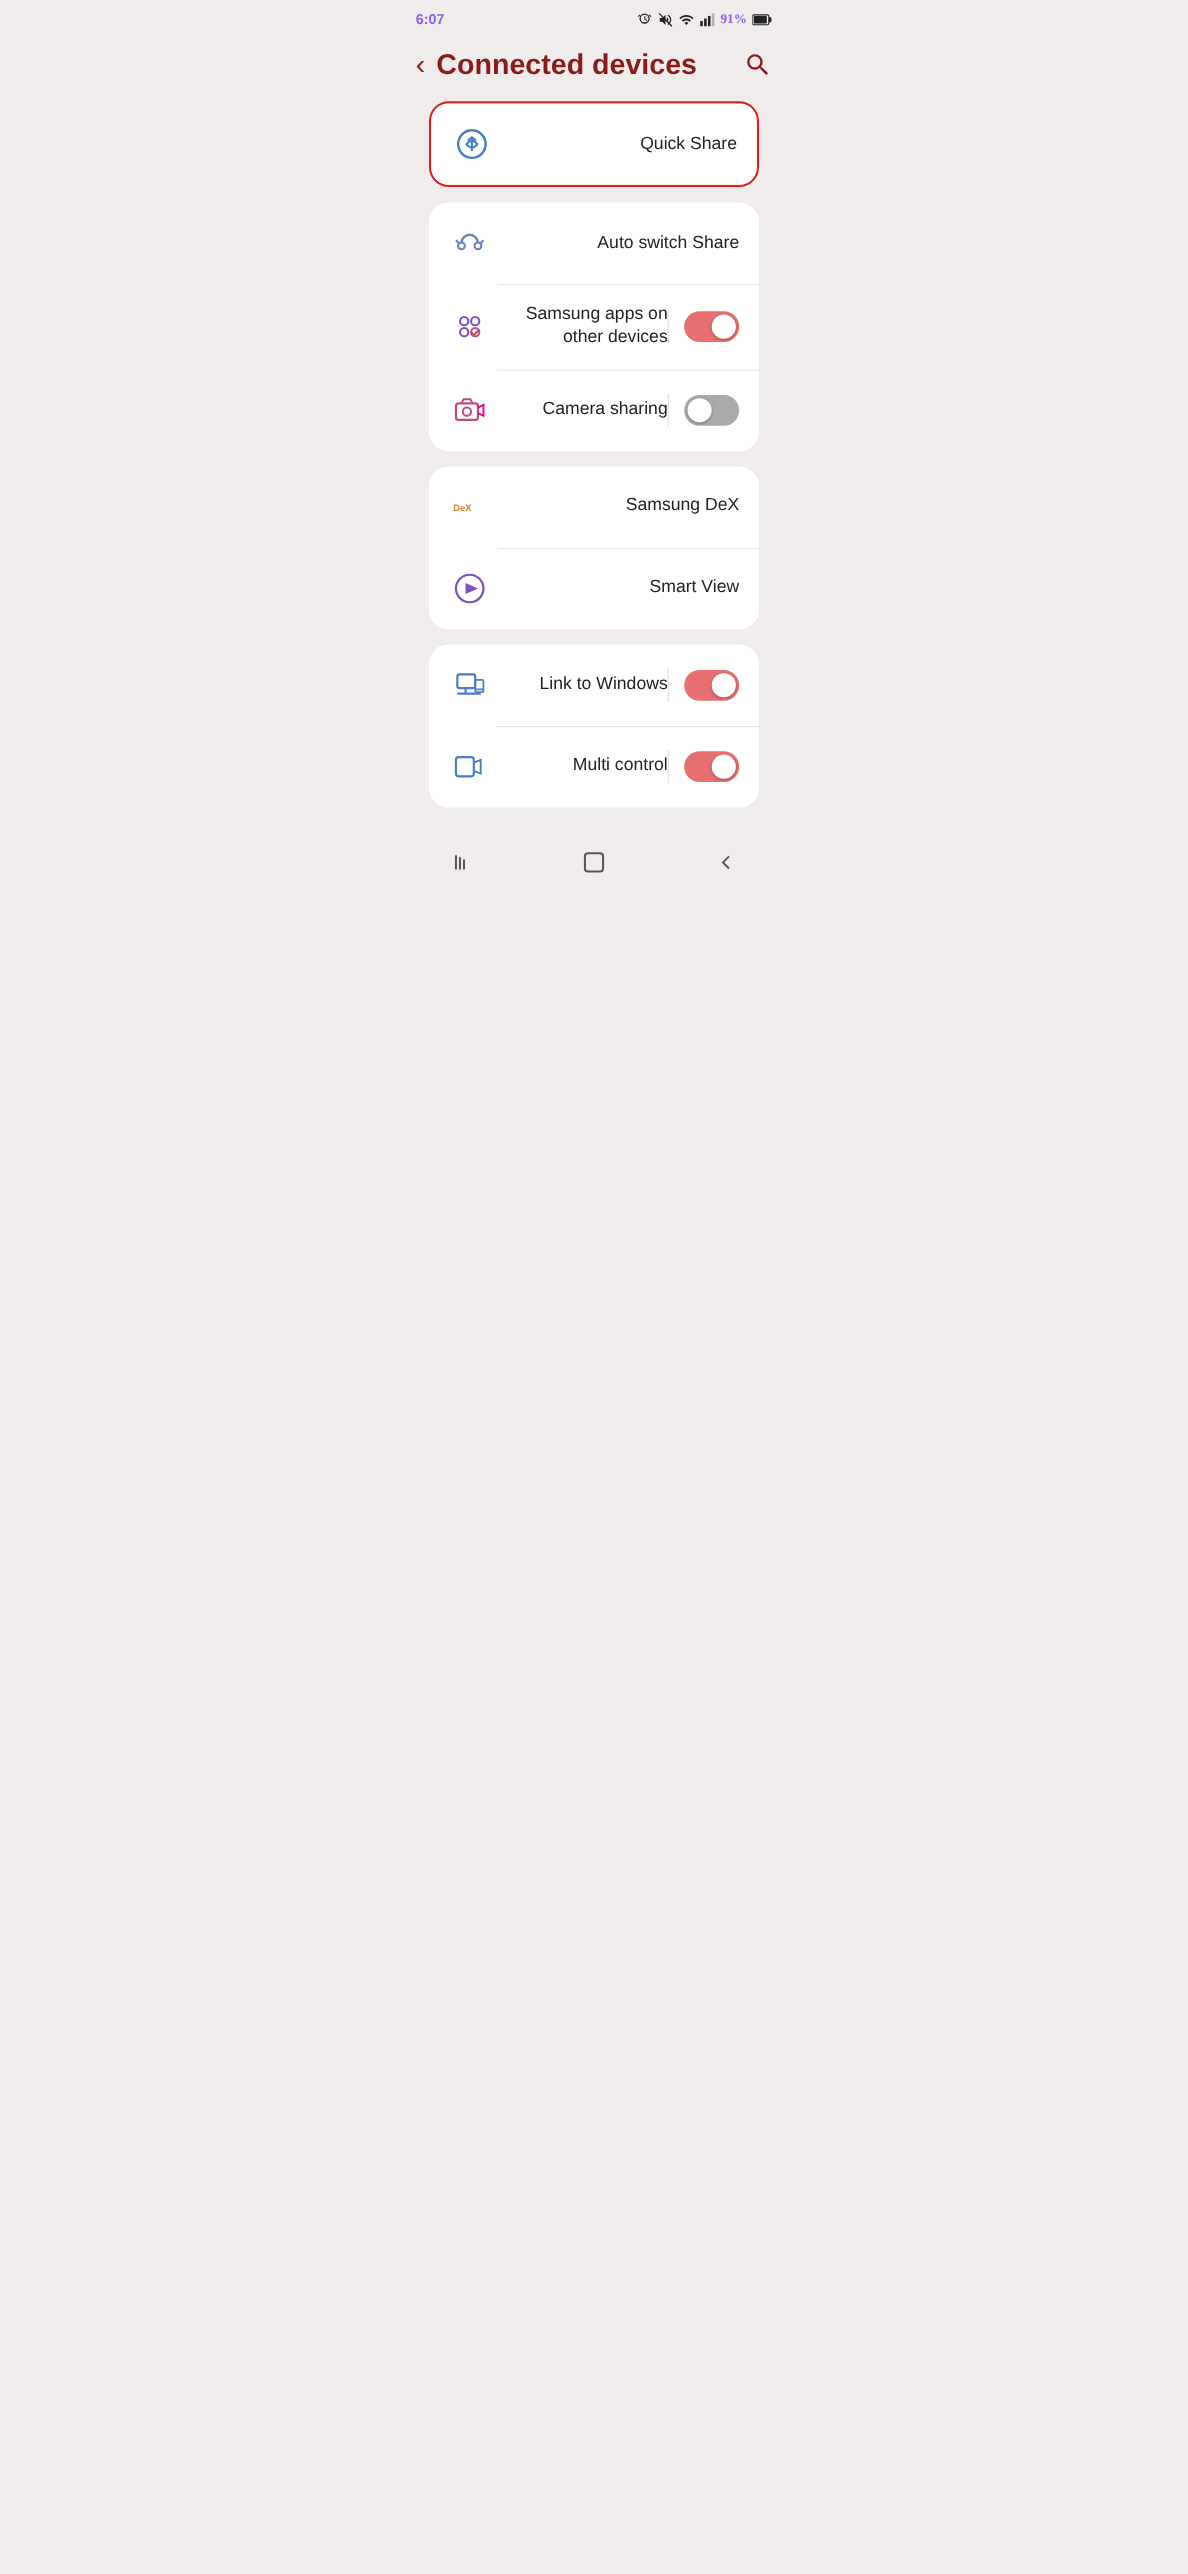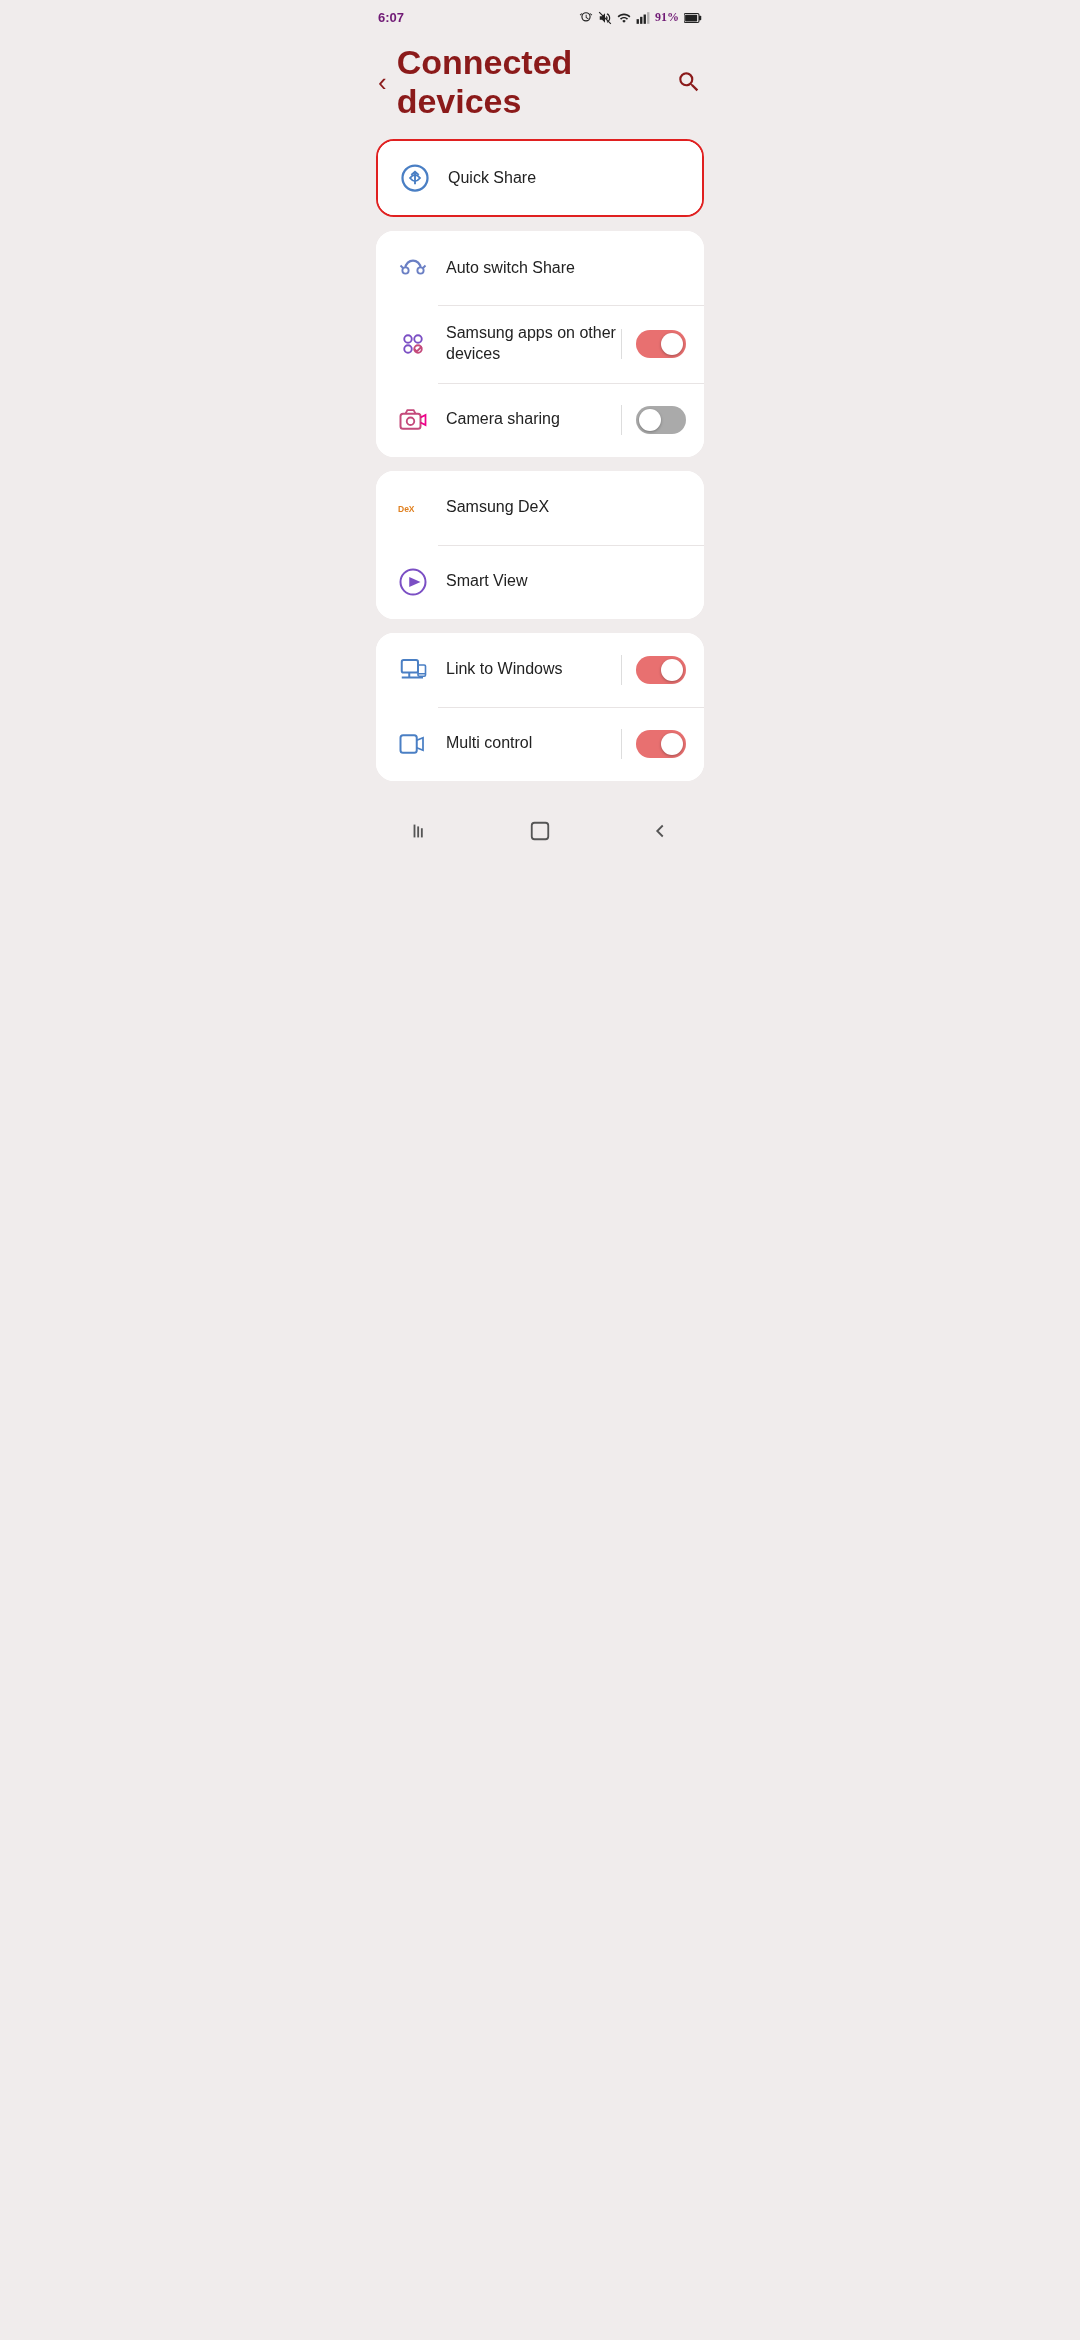--- a/index.html
+++ b/index.html
@@ -15,57 +15,58 @@
       margin: 0 auto;
     }
 
     .status-bar {
       display: flex;
       justify-content: space-between;
       align-items: center;
       padding: 10px 18px 6px;
       font-size: 13px;
       font-weight: 600;
-      color: #701a75;
+      color: #8b5cf6;
     }
 
     .status-icons {
       display: flex;
       align-items: center;
       gap: 5px;
       font-size: 12px;
       font-family: Liberation Serif, serif;
     }
 
     .header {
       display: flex;
       align-items: center;
       justify-content: space-between;
       padding: 12px 18px 18px;
     }
 
     .header-title {
-      font-size: 34px;
+      font-size: 26px;
       font-weight: 700;
       color: #8b1a1a;
       flex: 1;
       margin-left: 10px;
     }
 
     .header-back {
       color: #8b1a1a;
       font-size: 22px;
       cursor: pointer;
     }
 
     .section {
       background: #fff;
       border-radius: 18px;
-      margin: 0 16px 14px;
+      margin: 0 30px 14px;
       overflow: hidden;
+      text-align: right;
     }
 
     .section.highlighted {
       border: 2.5px solid #e02020;
     }
 
     .list-item {
       display: flex;
       align-items: center;
       padding: 18px 18px;

